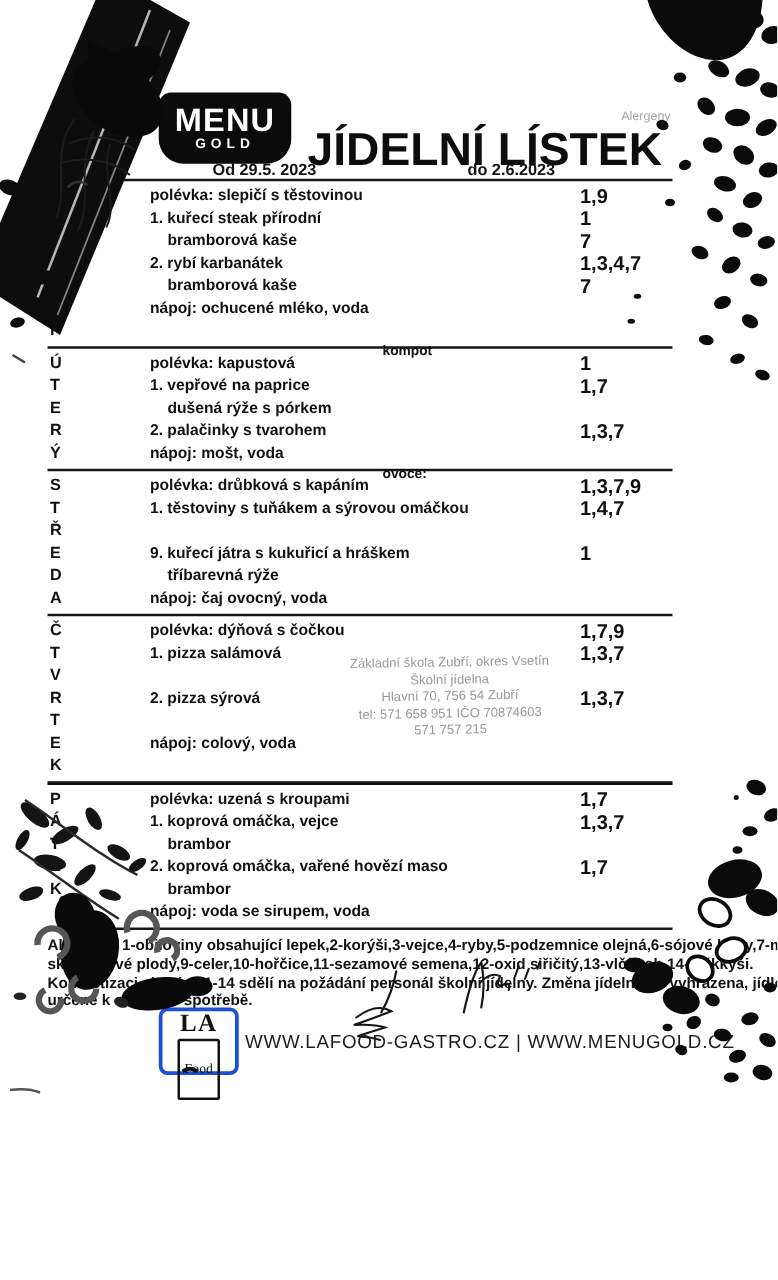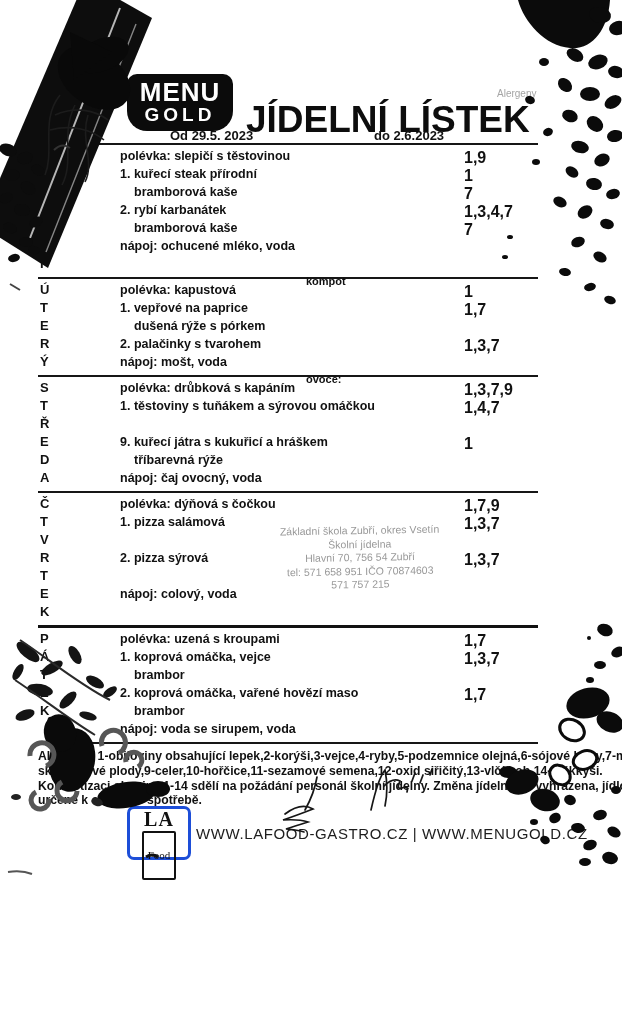--- a/index.html
+++ b/index.html
@@ -7,21 +7,21 @@
     position:relative;width:622px;height:1024px;background:#fff;overflow:hidden;
     font-family:"Liberation Sans",sans-serif;color:#111;
   }
   
   .logo{
     position:absolute;left:127px;top:74px;width:106px;height:57px;background:#0b0b0b;
     border-radius:10px 10px 20px 20px;display:flex;flex-direction:column;align-items:center;
     justify-content:center;z-index:1;text-align:center;
   }
   .logo-top{color:#fff;font-weight:800;font-size:26px;line-height:1;letter-spacing:1px;}
-  .logo-bottom{color:#fff;font-weight:700;font-size:19px;line-height:1.1;letter-spacing:4px;}
+  .logo-bottom{color:#fff;font-weight:700;font-size:11px;line-height:1.1;letter-spacing:4px;}
   .title{
     position:absolute;left:246px;top:74px;font-size:37px;font-weight:800;letter-spacing:0px;
     white-space:nowrap;z-index:1;color:#0d0d0d;
   }
   .title-ghost{position:absolute;left:452px;top:88px;font-size:10px;color:#a5a5a5;z-index:0;margin-left:45px;}
   .date-from{position:absolute;left:170px;top:128px;font-size:13px;font-weight:700;z-index:1;}
   .date-to{position:absolute;left:374px;top:128px;font-size:13px;font-weight:700;z-index:1;}
   
   .content{position:absolute;left:38px;top:143px;width:500px;z-index:1;}
   .day-section{border-top:2px solid #161616;padding:3px 0;}

